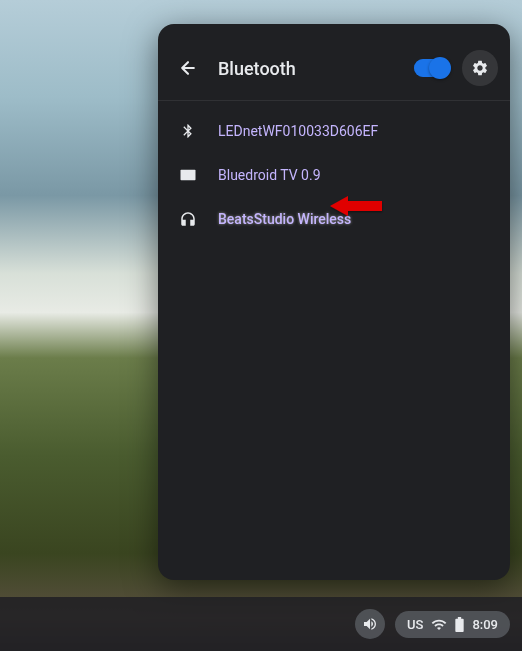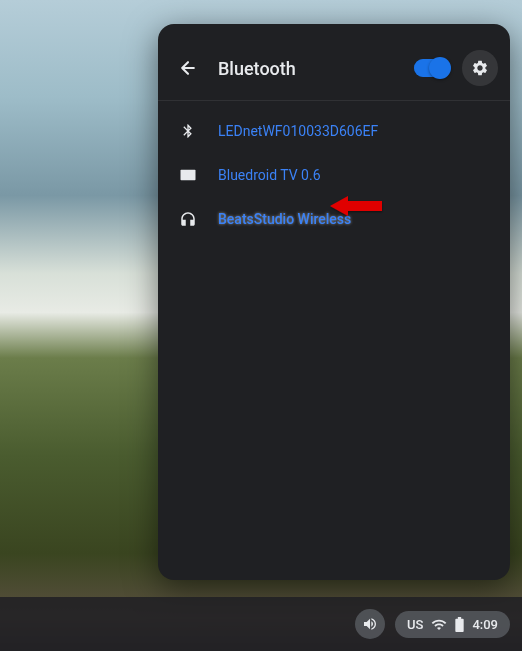--- a/index.html
+++ b/index.html
@@ -145,21 +145,21 @@
     }
     .device-icon {
       width: 20px;
       height: 20px;
       display: flex;
       align-items: center;
       justify-content: center;
       color: #e8eaed;
     }
     .device-name {
-      color: #3b82f6;
+      color: #c4b5fd;
       font-size: 14px;
     }
     .device-name.highlighted {
       text-shadow: 0 0 3px rgba(255,255,255,0.5);
       font-weight: 500;
     }
     .arrow-annotation {
       position: absolute;
       left: 330px;
       top: 194px;
@@ -200,21 +200,21 @@
         </svg>
       </div>
       <div class="device-name">LEDnetWF010033D606EF</div>
     </div>
     <div class="device-item">
       <div class="device-icon">
         <svg width="18" height="14" viewBox="0 0 24 18" fill="#e8eaed">
           <rect x="2" y="2" width="20" height="14" rx="1"></rect>
         </svg>
       </div>
-      <div class="device-name">Bluedroid TV 0.6</div>
+      <div class="device-name">Bluedroid TV 0.9</div>
     </div>
     <div class="device-item">
       <div class="device-icon">
         <svg width="18" height="18" viewBox="0 0 24 24" fill="#e8eaed">
           <path d="M12 3c-4.97 0-9 4.03-9 9v7c0 1.1.9 2 2 2h4v-8H5v-1c0-3.87 3.13-7 7-7s7 3.13 7 7v1h-4v8h4c1.1 0 2-.9 2-2v-7c0-4.97-4.03-9-9-9z"></path>
         </svg>
       </div>
       <div class="device-name highlighted">BeatsStudio Wireless</div>
     </div>
   </div>
@@ -236,15 +236,15 @@
     </svg>
   </div>
   <div class="shelf-status">
     <span>US</span>
     <svg width="16" height="12" viewBox="0 0 24 18" fill="#e8eaed">
       <path d="M1 7l2 2c4.97-4.97 13.03-4.97 18 0l2-2C16.93.93 7.08.93 1 7zm8 8l3 3 3-3c-1.65-1.66-4.34-1.66-6 0zm-4-4l2 2c2.76-2.76 7.24-2.76 10 0l2-2C15.14 7.14 8.87 7.14 5 11z"></path>
     </svg>
     <svg width="9" height="15" viewBox="0 0 10 18" fill="#e8eaed">
       <path d="M3 0h4v2h2c.55 0 1 .45 1 1v14c0 .55-.45 1-1 1H1c-.55 0-1-.45-1-1V3c0-.55.45-1 1-1h2V0z"></path>
     </svg>
-    <span>4:09</span>
+    <span>8:09</span>
   </div>
 </div>
 
 </body></html>

